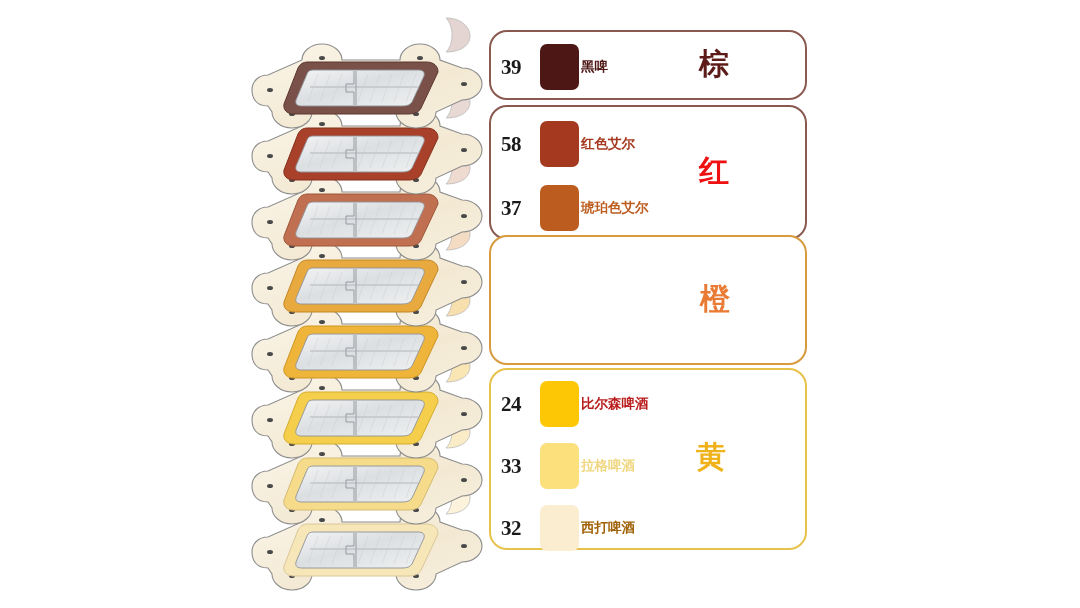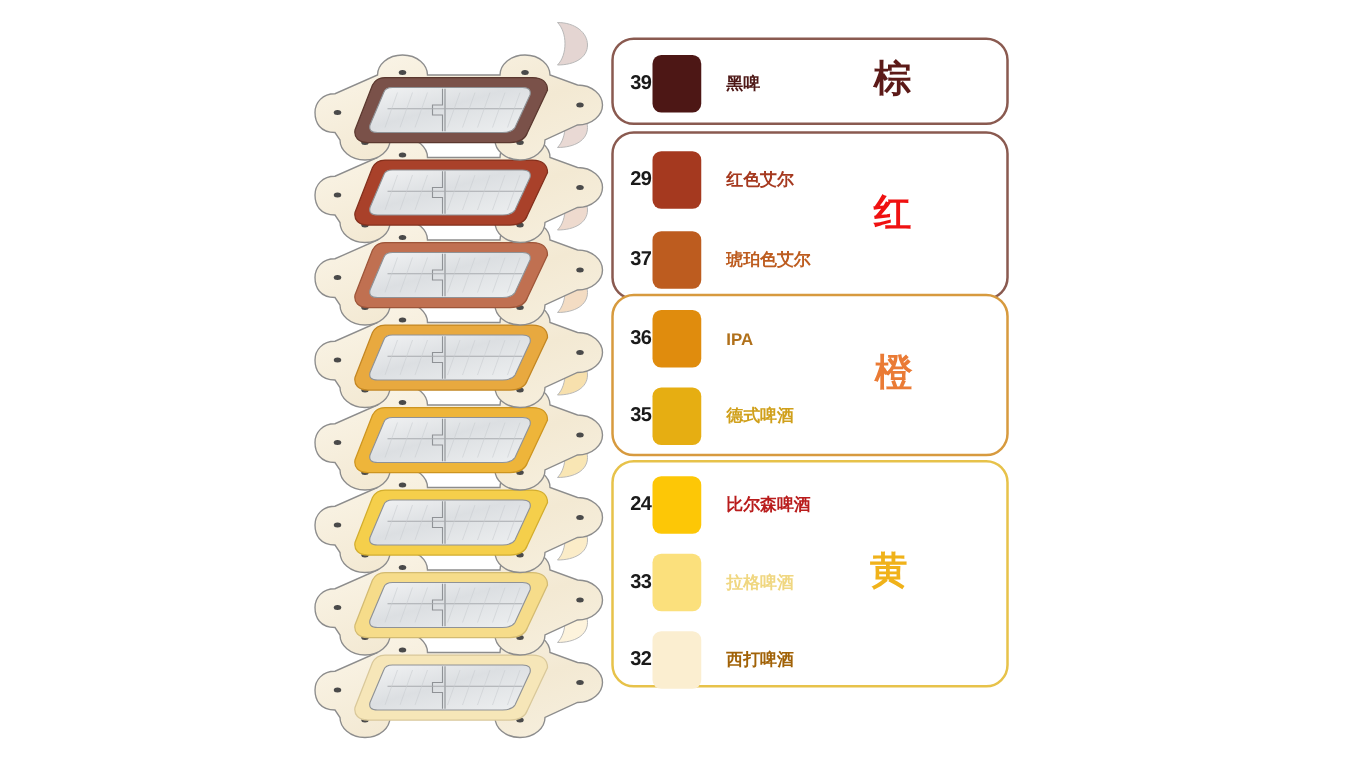--- a/index.html
+++ b/index.html
@@ -56,38 +56,38 @@
     position: absolute;
     left: 0;
     display: flex;
     align-items: center;
     height: 52px;
   }
 
   .row-number {
     width: 30px;
     text-align: right;
-    font-size: 16px;
+    font-size: 21px;
     font-weight: 700;
     color: #1a1a1a;
-    font-family: Liberation Sans, sans-serif;
+    font-family: Liberation Serif, serif;
     line-height: 1;
-    padding-right: 1px;
+    padding-right: 19px;
     letter-spacing: -0.5px;
   }
 
   .swatch {
     width: 39px;
     height: 46px;
     border-radius: 7px;
     flex: 0 0 auto;
   }
 
   .row-label {
-    margin-left: 20px;
+    margin-left: 2px;
     font-size: 13.5px;
     font-weight: 700;
     white-space: nowrap;
     font-family: "Liberation Sans", sans-serif;
   }
 
   .group-title {
     position: absolute;
     font-size: 30px;
     font-weight: 700;
@@ -228,45 +228,33 @@
           <span class="row-number">39</span>
           <span class="swatch" style="background: rgb(77, 23, 21);"></span>
           <span class="row-label" style="color: rgb(77, 23, 21);">黑啤</span>
         </div>
       </div>
       <div class="group-title" style="color: rgb(92, 26, 24); top: 17px; left: 208px;">棕</div>
     </div>
     <div class="group-card" style="top: 75px; height: 135px; border-color: rgb(138, 90, 80);">
       <div class="rows">
         <div class="row" style="top: 11px;">
-          <span class="row-number">29</span>
+          <span class="row-number">58</span>
           <span class="swatch" style="background: rgb(165, 57, 31);"></span>
           <span class="row-label" style="color: rgb(165, 57, 31);">红色艾尔</span>
         </div>
         <div class="row" style="top: 75px;">
           <span class="row-number">37</span>
           <span class="swatch" style="background: rgb(189, 92, 31);"></span>
           <span class="row-label" style="color: rgb(189, 92, 31);">琥珀色艾尔</span>
         </div>
       </div>
       <div class="group-title" style="color: rgb(239, 17, 17); top: 49px; left: 208px;">红</div>
     </div>
     <div class="group-card" style="top: 205px; height: 130px; border-color: rgb(215, 154, 62);">
-      <div class="rows">
-        <div class="row" style="top: 8px;">
-          <span class="row-number">36</span>
-          <span class="swatch" style="background: rgb(224, 140, 13);"></span>
-          <span class="row-label" style="color: rgb(176, 112, 26);">IPA</span>
-        </div>
-        <div class="row" style="top: 70px;">
-          <span class="row-number">35</span>
-          <span class="swatch" style="background: rgb(230, 174, 18);"></span>
-          <span class="row-label" style="color: rgb(208, 160, 27);">德式啤酒</span>
-        </div>
-      </div>
       <div class="group-title" style="color: rgb(234, 123, 53); top: 47px; left: 209px;">橙</div>
     </div>
     <div class="group-card" style="top: 338px; height: 182px; border-color: rgb(231, 194, 74);">
       <div class="rows">
         <div class="row" style="top: 8px;">
           <span class="row-number">24</span>
           <span class="swatch" style="background: rgb(253, 199, 6);"></span>
           <span class="row-label" style="color: #b91c1c;">比尔森啤酒</span>
         </div>
         <div class="row" style="top: 70px;">

